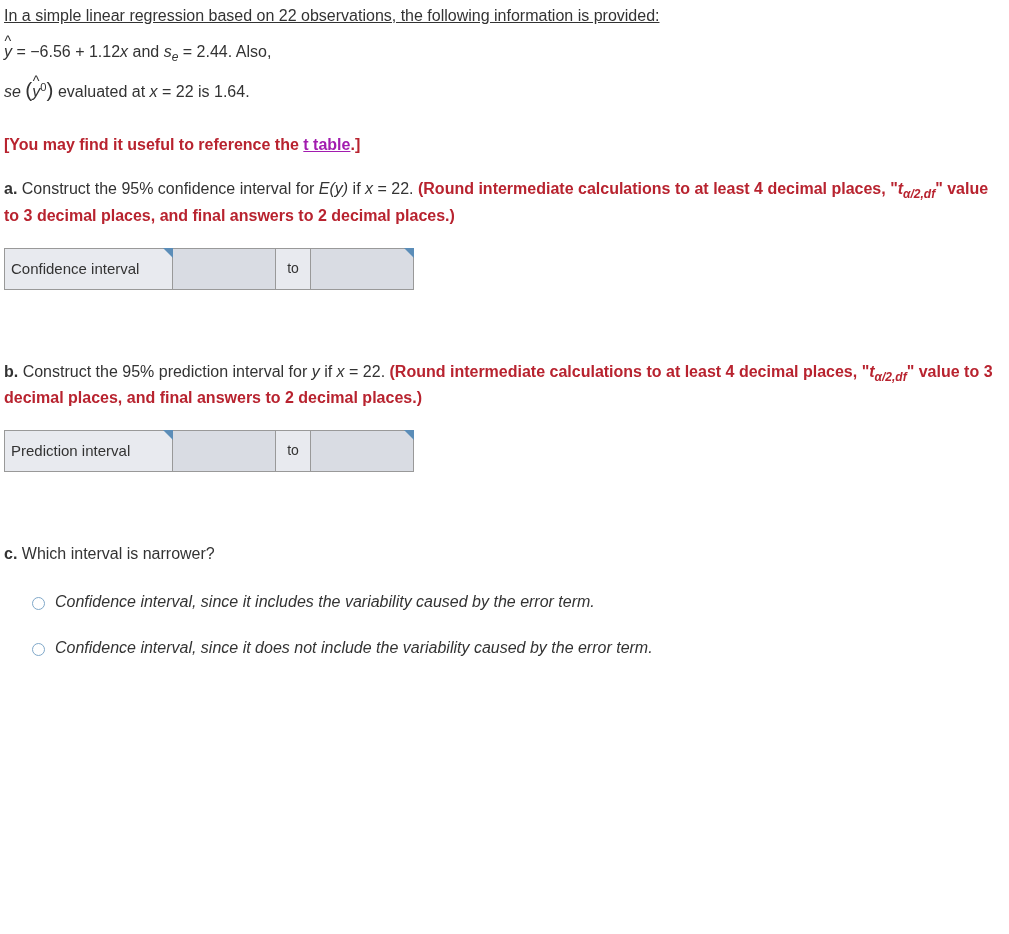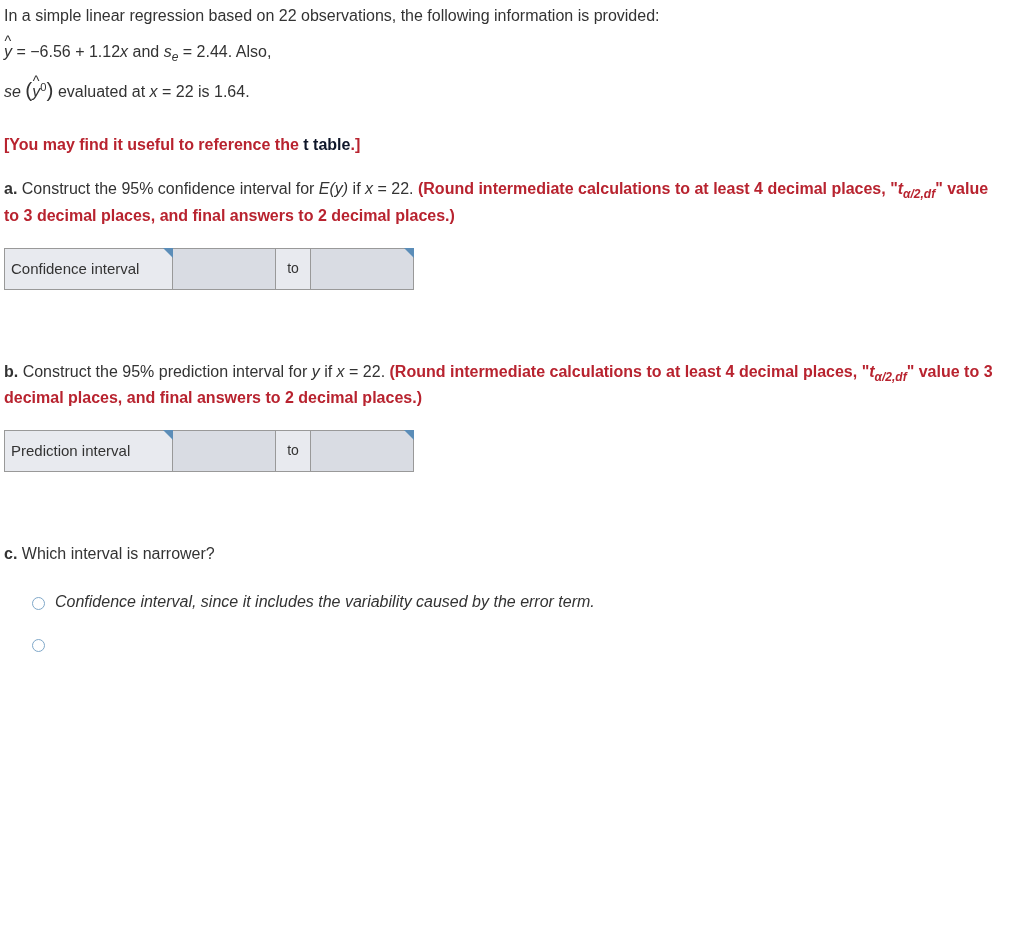--- a/index.html
+++ b/index.html
@@ -5,41 +5,43 @@
   body {
     font-family: Arial, Helvetica, sans-serif;
     font-size: 16px;
     color: #333;
     margin: 0;
     padding: 4px;
     line-height: 1.5;
   }
   .question-text {
     margin-bottom: 12px;
+    text-decoration: underline;
   }
   .equation {
     margin: 8px 0;
   }
   .italic {
     font-style: italic;
   }
   .sub {
     vertical-align: sub;
     font-size: 0.75em;
   }
   .sup {
     vertical-align: super;
     font-size: 0.7em;
   }
   .red-bold {
     color: #b8232f;
     font-weight: bold;
   }
   .link {
-    color: #0f172a;
+    color: #a21caf;
+    text-decoration: underline;
     font-weight: bold;
   }
   .section {
     margin-top: 28px;
     margin-bottom: 20px;
   }
   .section-q {
     margin-bottom: 20px;
   }
   .part-label {
@@ -182,14 +184,15 @@
   <span class="part-label">c.</span><span> Which interval is narrower?</span>
 </div>
 
 <div class="options">
   <div class="option-row">
     <div class="radio"></div>
     <div>Confidence interval, since it includes the variability caused by the error term.</div>
   </div>
   <div class="option-row">
     <div class="radio"></div>
+    <div>Confidence interval, since it does not include the variability caused by the error term.</div>
   </div>
 </div>
 
 </body></html>

